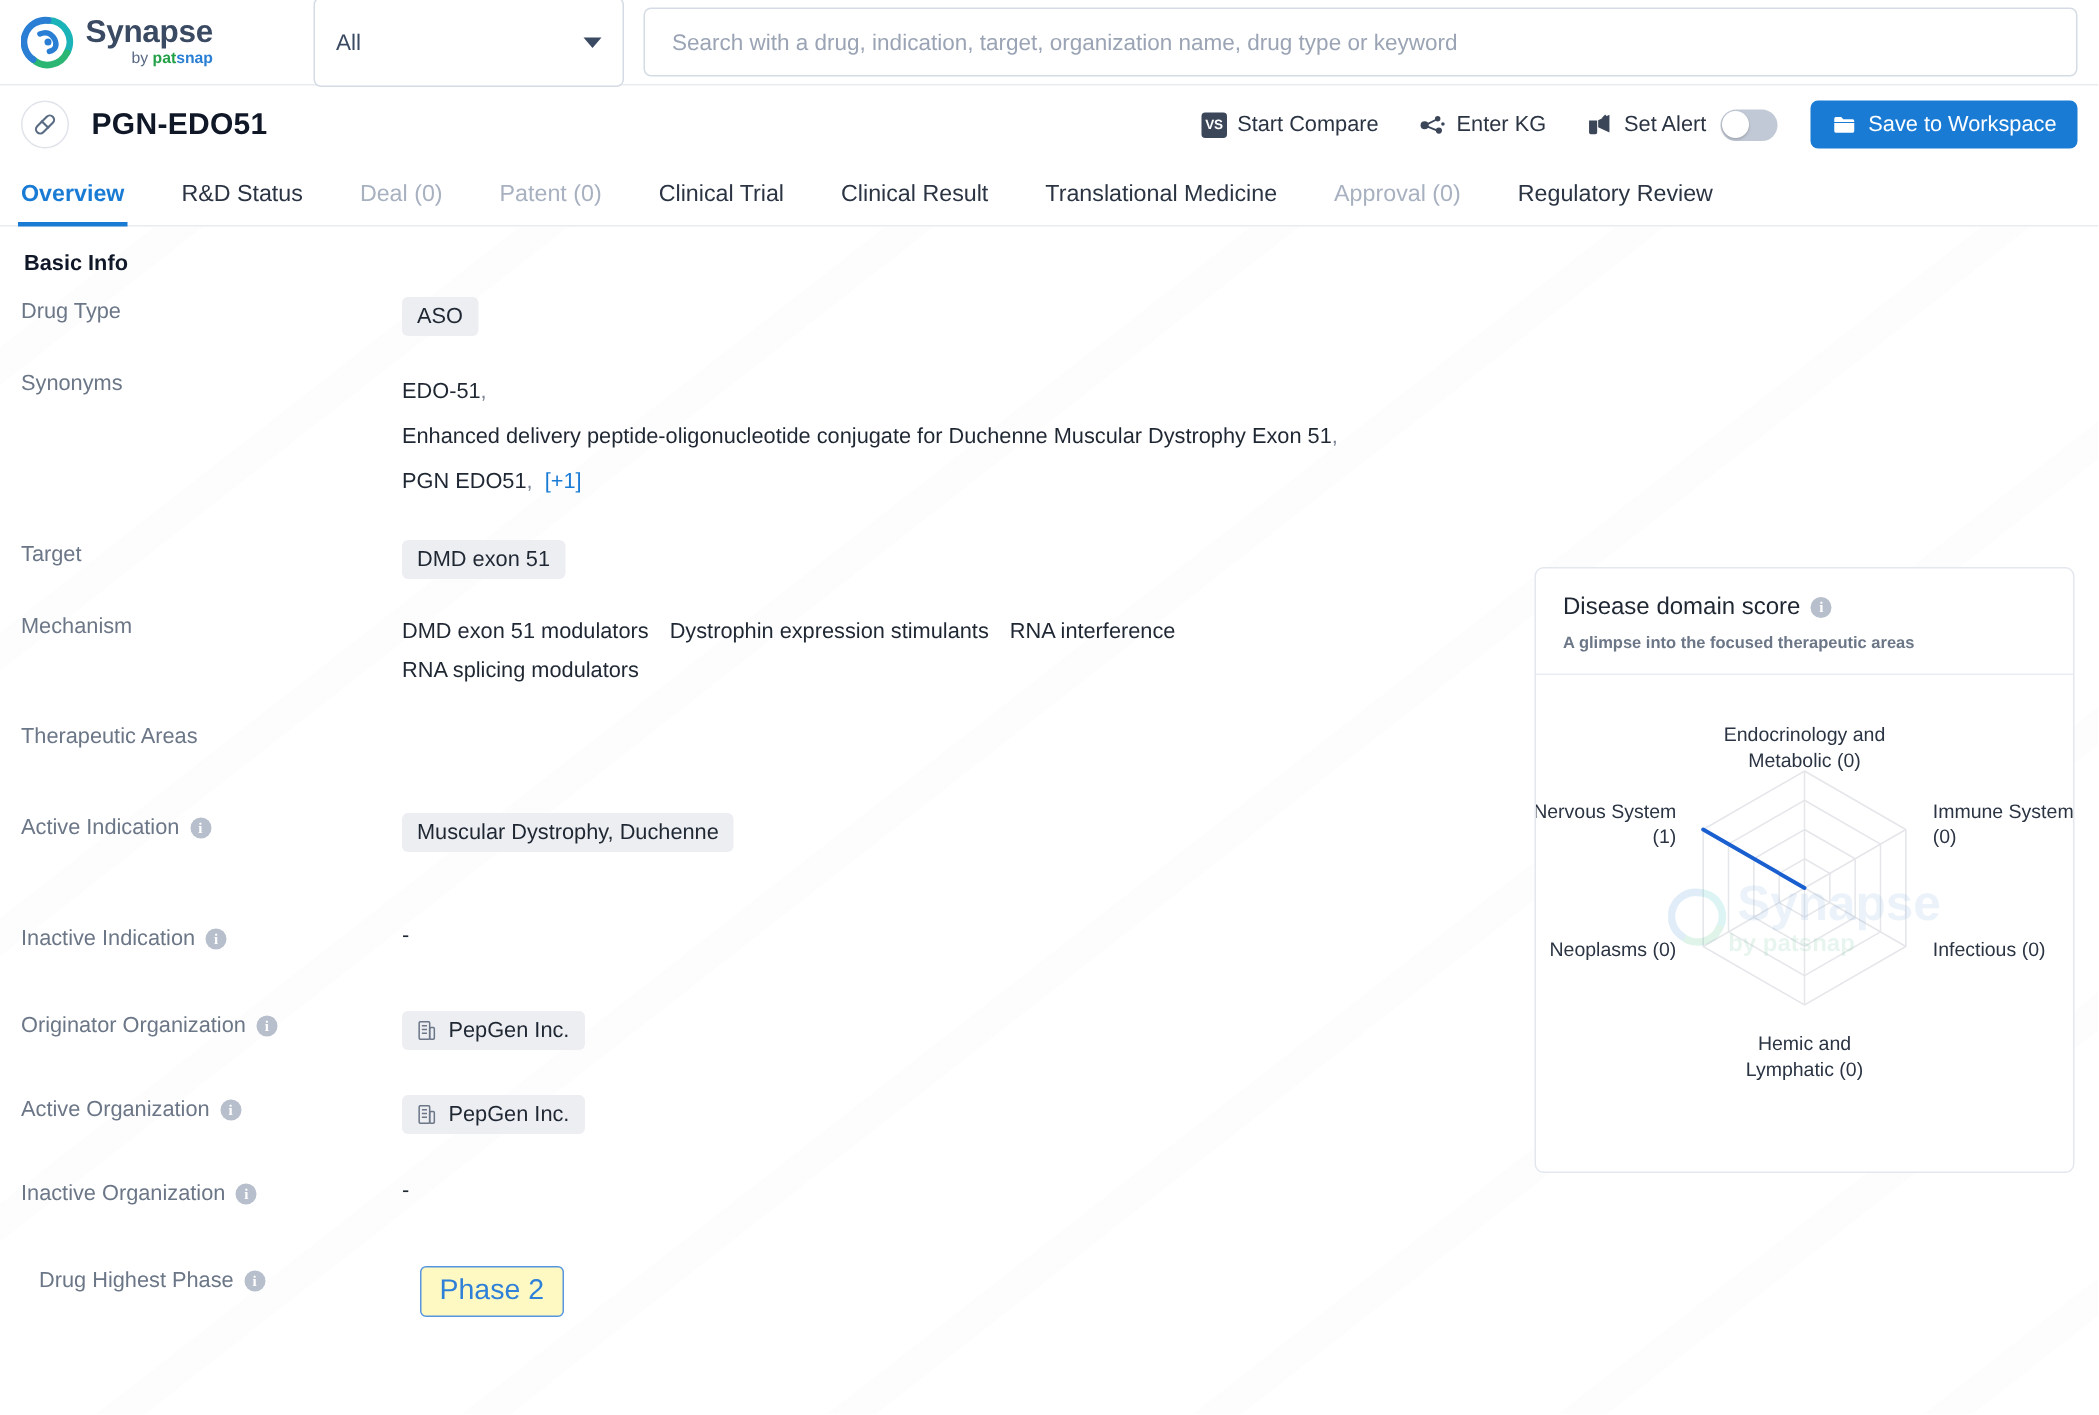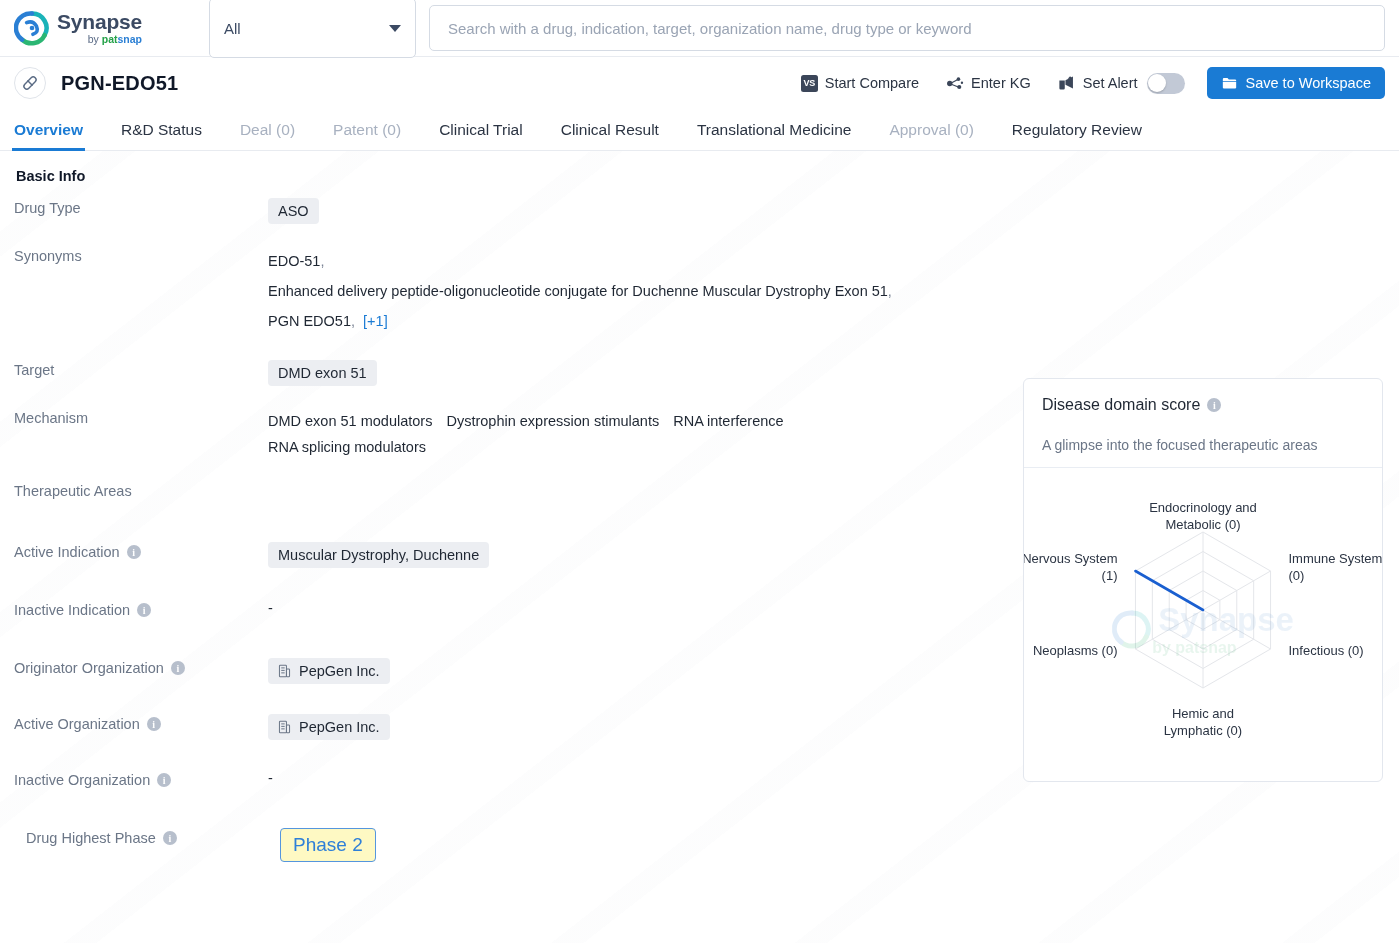--- a/index.html
+++ b/index.html
@@ -246,21 +246,21 @@
     border: 1px solid #e3e7ee;
     border-radius: 6px;
     background: #fff;
   }
   .radar-head { padding: 17px 18px 14px 18px; border-bottom: 1px solid #e9edf3; }
   .radar-title {
     font-size: 16px; color: #1f2733;
     display: flex; align-items: center;
   }
   .radar-sub {
-    font-size: 14px; color: #6b7687; margin-top: 23px;
+    font-size: 11px; color: #6b7687; margin-top: 9px; font-weight: bold;
   }
   .radar-body { position: relative; height: 310px; }
   .radar-svg { display: block; margin: 0 auto; }
   .radar-wm {
     position: absolute;
     left: 50%; top: 52%;
     transform: translate(-50%,-50%);
     opacity: .14;
     pointer-events: none;
     display: flex; align-items: center;
@@ -435,21 +435,21 @@
         <span>Active Indication</span>
         <span class="info-i">i</span>
       </div>
       <div class="row-value">
         <span class="chip">
             <span>Muscular Dystrophy, Duchenne</span>
           </span>
       </div>
     </div>
 
-    <div class="row" style="margin-top:22px;">
+    <div class="row" style="margin-top:38px;">
       <div class="row-label">
         <span>Inactive Indication</span>
         <span class="info-i">i</span>
       </div>
       <div class="row-value dash">-</div>
     </div>
 
     <div class="row" style="margin-top:22px;">
       <div class="row-label">
         <span>Originator Organization</span>

